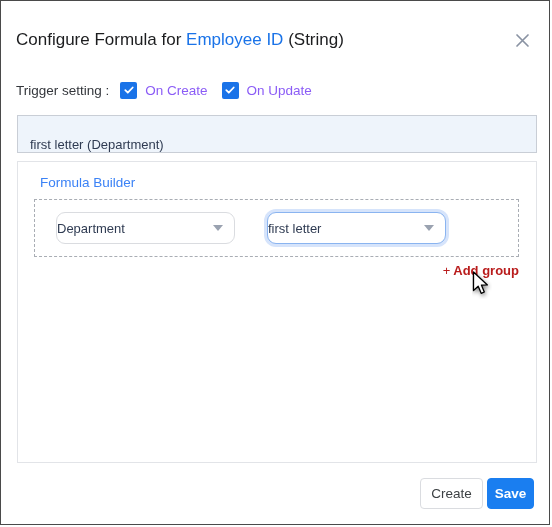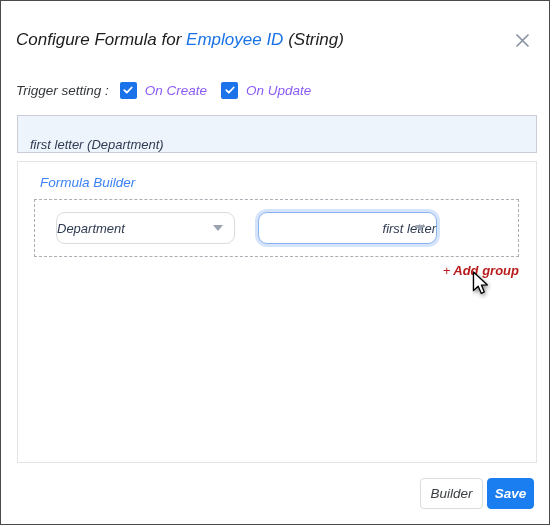--- a/index.html
+++ b/index.html
@@ -13,21 +13,20 @@
   }
 
   .dialog {
     position: relative;
     width: 550px;
     height: 525px;
     border: 1px solid #4a4a4a;
     background: #ffffff;
     box-sizing: border-box;
     overflow: hidden;
-    font-style: italic;
   }
 
   
   .dialog-header {
     position: absolute;
     left: 0; top: 0;
     width: 100%;
     height: 66px;
   }
   .dialog-title {
@@ -150,21 +149,21 @@
     border: 1px solid #dadce0;
     border-radius: 9px;
     display: flex;
     align-items: center;
     padding-left: 0;
     font-size: 13px;
     color: #2f3b52;
     cursor: pointer;
     flex: none;
   }
-  .select + .select { margin-left: 23px; justify-content: flex-end; }
+  .select + .select { margin-left: 32px; }
   .select.focused {
     border: 1px solid #8ab4f0;
     box-shadow: 0 0 0 3px #d6e4fb;
   }
   .caret {
     position: absolute;
     right: 11px;
     top: 50%;
     transform: translateY(-50%);
     width: 0; height: 0;
@@ -289,21 +288,21 @@
         <span class="caret"></span>
       </div>
     </div>
 
     <div class="add-group">
       <span class="plus">+</span><span>Add group</span>
     </div>
   </div>
 
   <div class="footer">
-    <div class="btn btn-cancel">Builder</div>
+    <div class="btn btn-cancel">Create</div>
     <div class="btn btn-save">Save</div>
   </div>
 
   <div class="cursor">
     <svg width="20" height="28" viewBox="0 0 20 28" aria-hidden="true">
       <defs>
         <filter id="curshadow" x="-60%" y="-60%" width="260%" height="260%">
           <feDropShadow dx="1" dy="2" stdDeviation="2.2" flood-color="#000000" flood-opacity="0.45"></feDropShadow>
         </filter>
       </defs>

